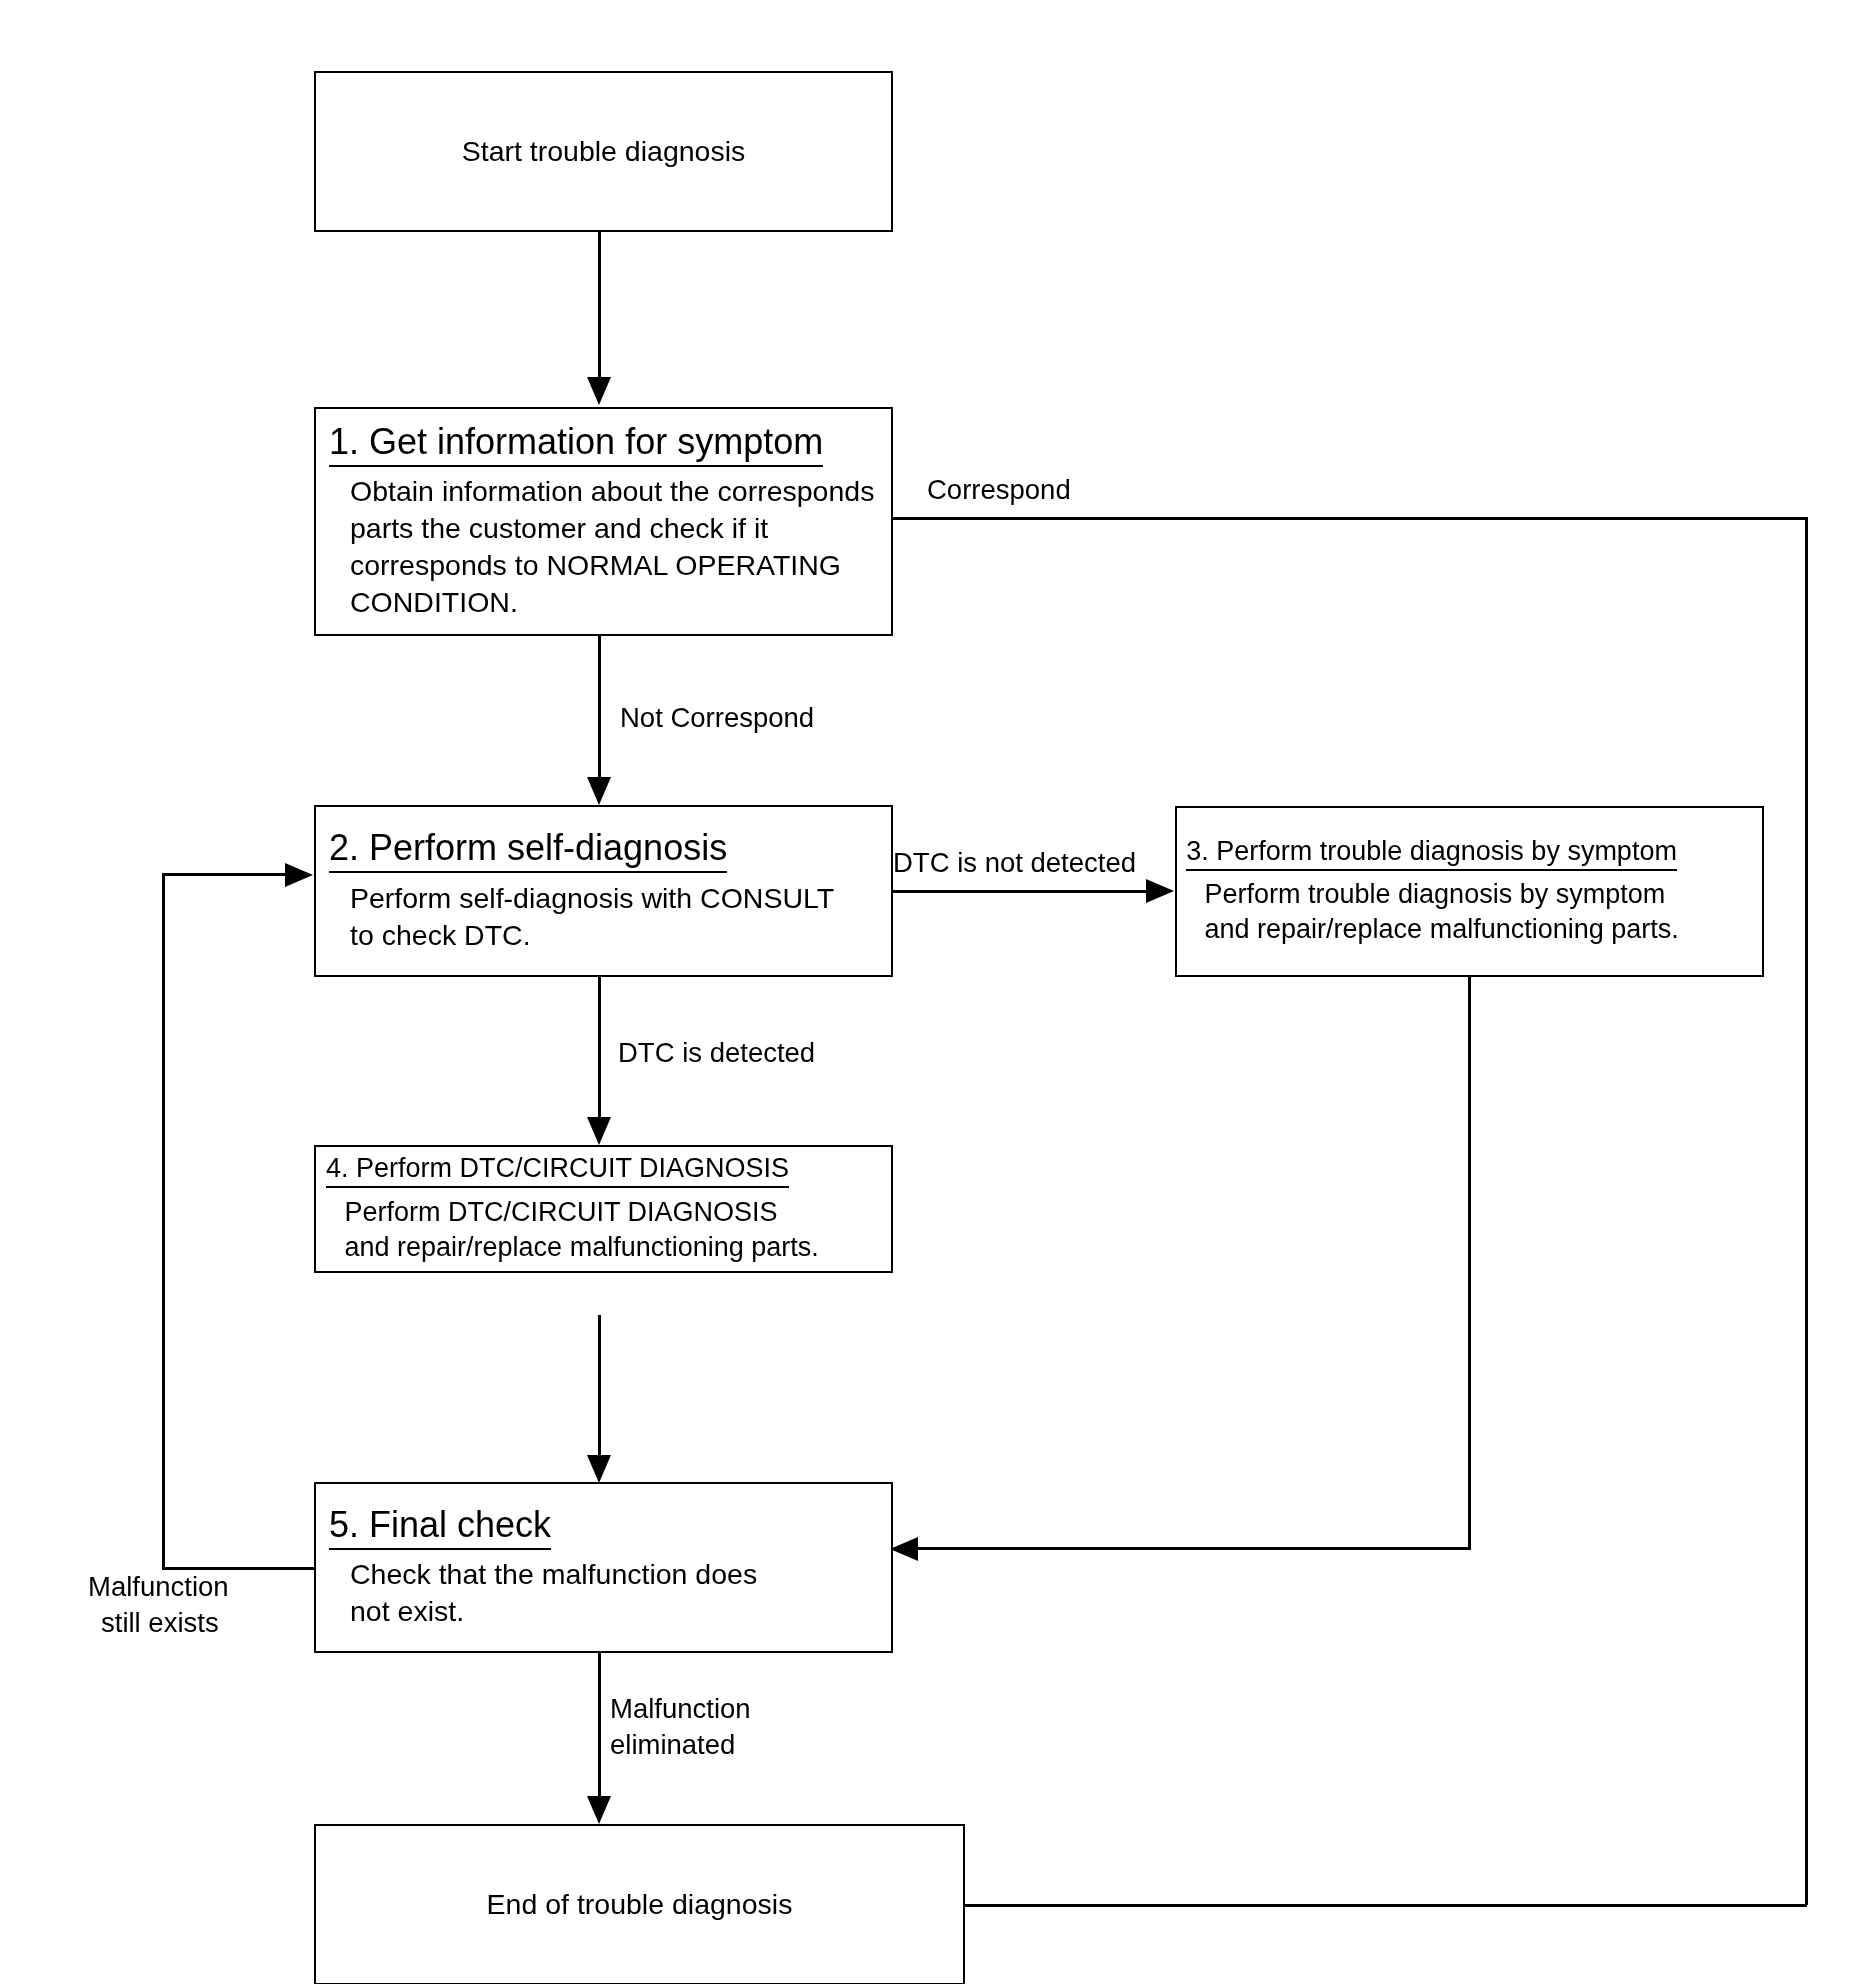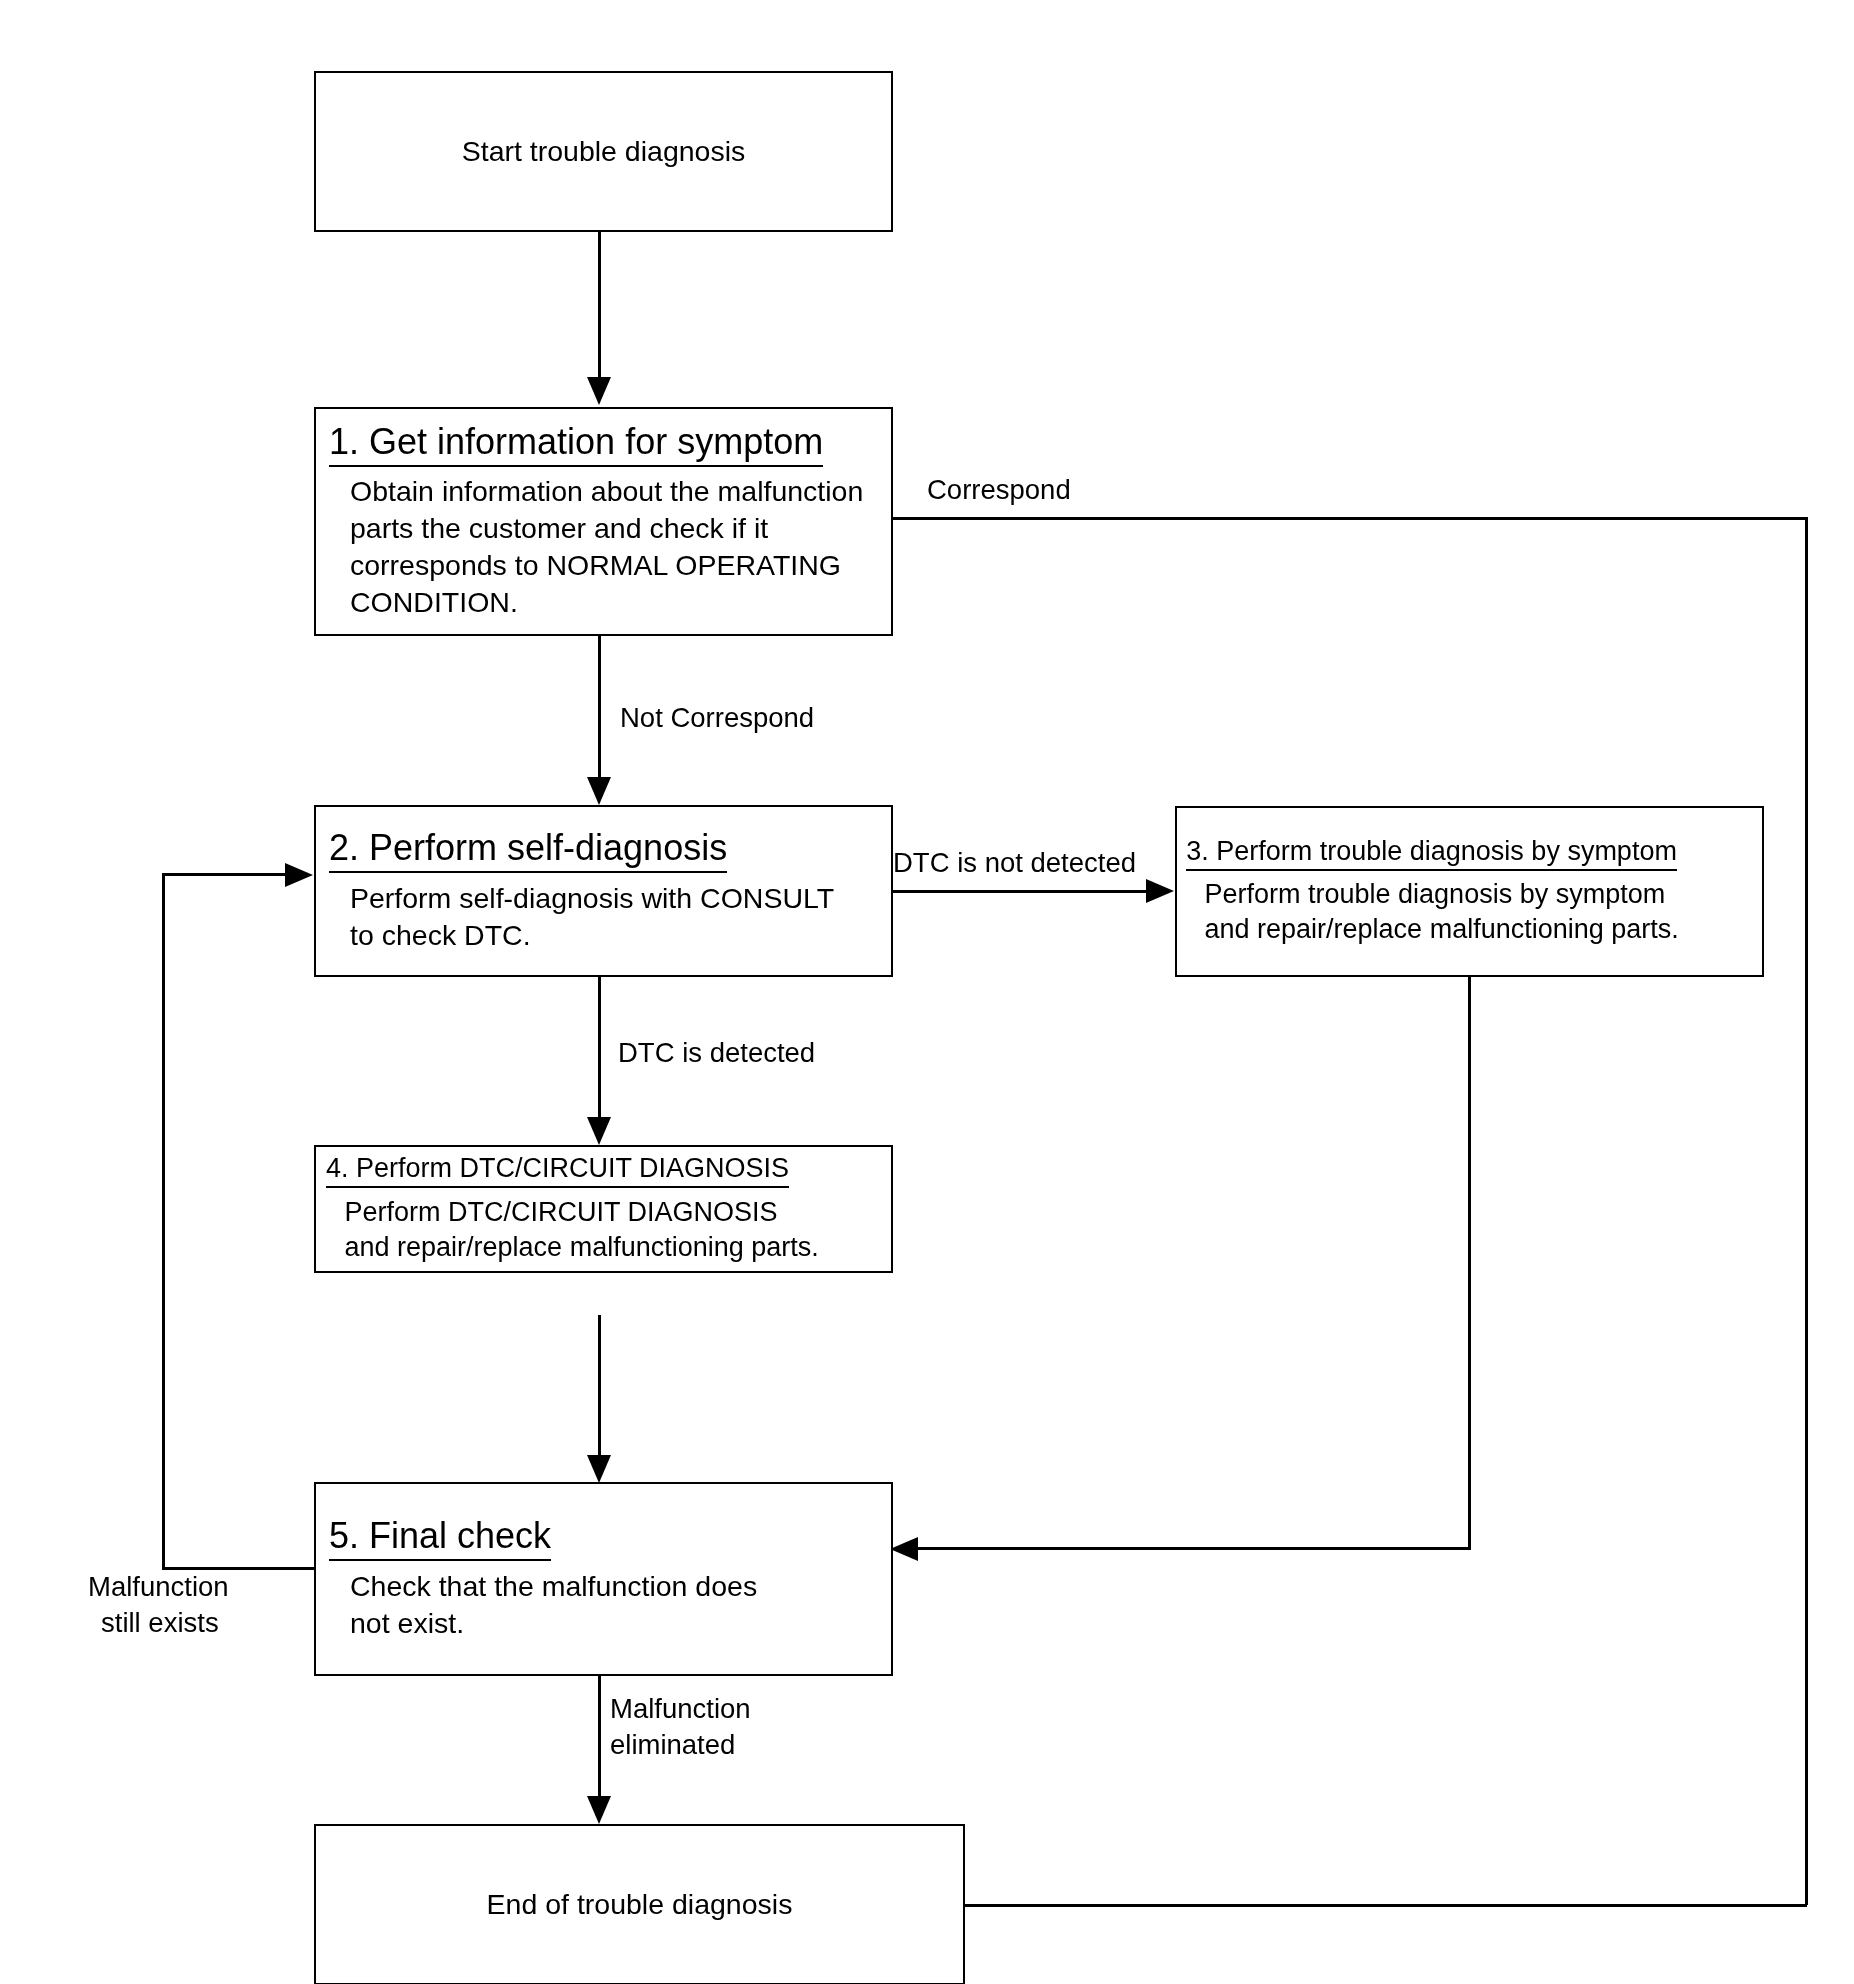--- a/index.html
+++ b/index.html
@@ -140,21 +140,21 @@
   <div class="node terminal" style="left:314px; top:30px; width:579px; height:161px;">
     <div class="node-inner">
       <div class="terminal-label">Start trouble diagnosis</div>
     </div>
   </div>
 
   <div class="node" style="left:314px; top:366px; width:579px; height:229px;">
     <div class="node-inner">
       <div class="node-title">1. Get information for symptom</div>
       <div class="node-body">
-        <span class="ln">Obtain information about the malfunction</span>
+        <span class="ln">Obtain information about the corresponds</span>
         <span class="ln">parts the customer and check if it</span>
         <span class="ln">corresponds to NORMAL OPERATING</span>
         <span class="ln">CONDITION.</span>
       </div>
     </div>
   </div>
 
   <div class="node" style="left:314px; top:764px; width:579px; height:172px;">
     <div class="node-inner">
       <div class="node-title">2. Perform self-diagnosis</div>
@@ -178,21 +178,21 @@
   <div class="node" style="left:314px; top:1104px; width:579px; height:128px;">
     <div class="node-inner">
       <div class="node-title" style="margin-left:10px; font-size:27px;">4. Perform DTC/CIRCUIT DIAGNOSIS</div>
       <div class="node-body" style="margin-left:28.5px; font-size:27px;">
         <span class="ln">Perform DTC/CIRCUIT DIAGNOSIS</span>
         <span class="ln">and repair/replace malfunctioning parts.</span>
       </div>
     </div>
   </div>
 
-  <div class="node" style="left:314px; top:1441px; width:579px; height:194px;padding-left:25px;">
+  <div class="node" style="left:314px; top:1441px; width:579px; height:171px;padding-left:25px;">
     <div class="node-inner">
       <div class="node-title">5. Final check</div>
       <div class="node-body">
         <span class="ln">Check that the malfunction does</span>
         <span class="ln">not exist.</span>
       </div>
     </div>
   </div>
 
   <div class="node terminal" style="left:314px; top:1783px; width:651px; height:161px;">

